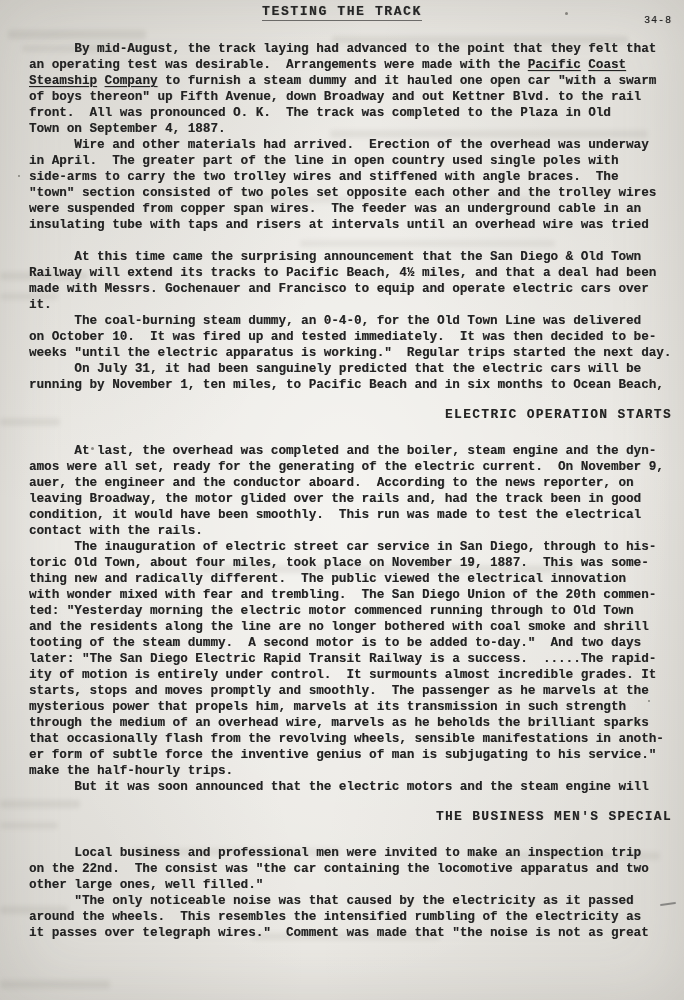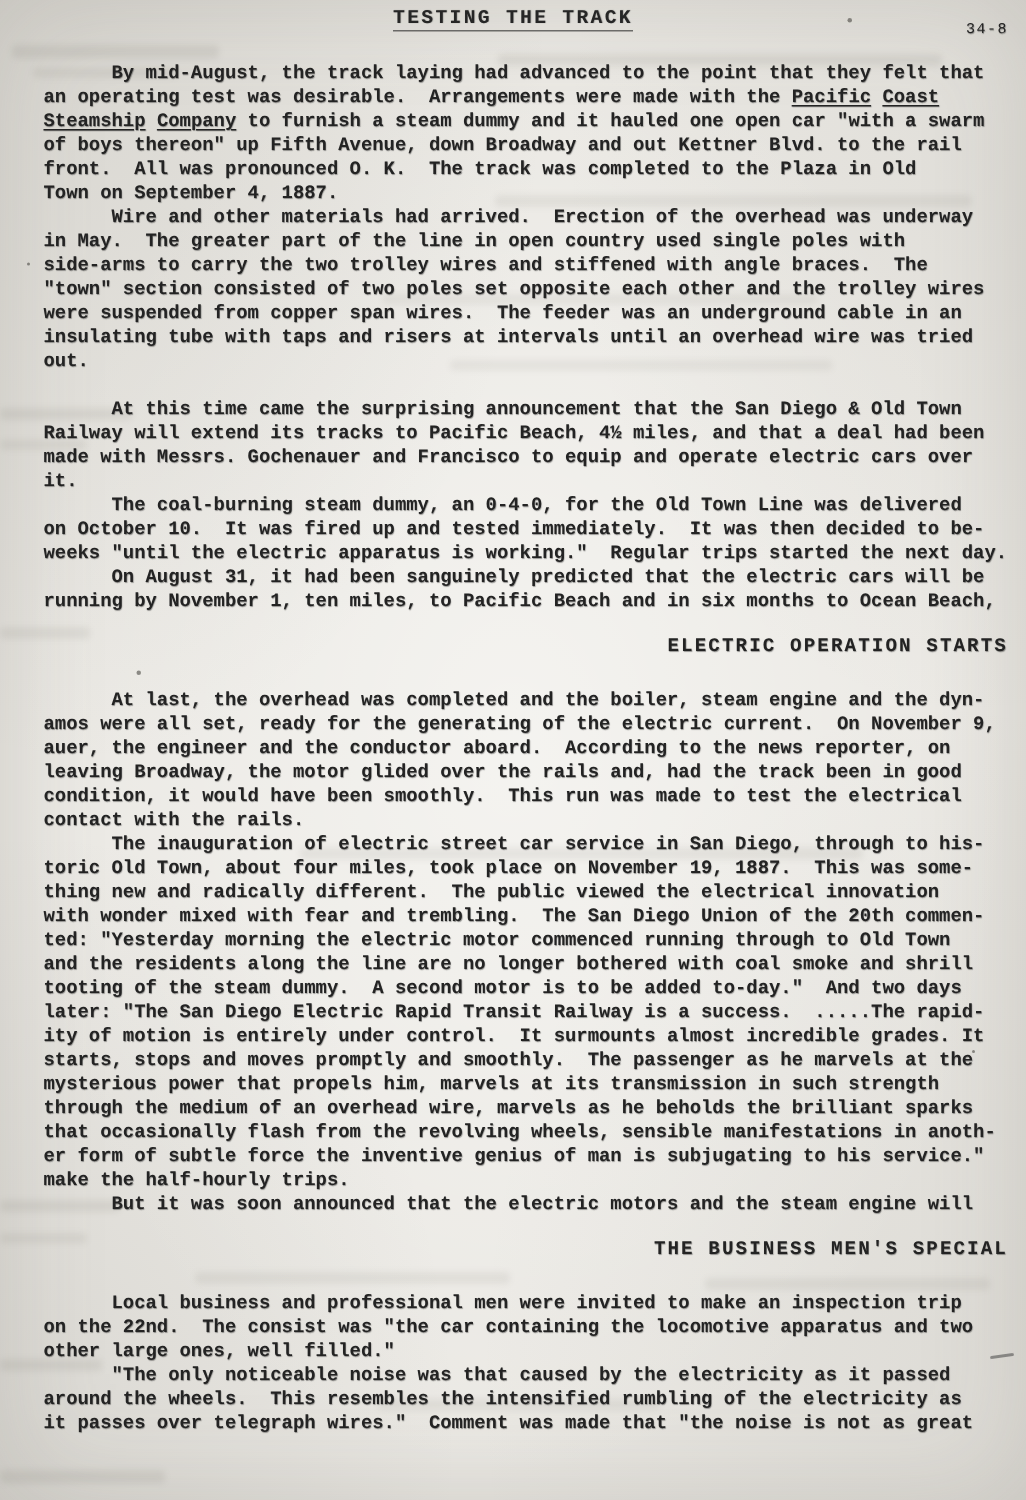--- a/index.html
+++ b/index.html
@@ -131,40 +131,39 @@
       <div class="para">
         <div class="line">      By mid-August, the track laying had advanced to the point that they felt that</div>
         <div class="line">an operating test was desirable.  Arrangements were made with the <u>Pacific</u> <u>Coast</u></div>
         <div class="line"><u>Steamship</u> <u>Company</u> to furnish a steam dummy and it hauled one open car "with a swarm</div>
         <div class="line">of boys thereon" up Fifth Avenue, down Broadway and out Kettner Blvd. to the rail</div>
         <div class="line">front.  All was pronounced O. K.  The track was completed to the Plaza in Old</div>
         <div class="line">Town on September 4, 1887.</div>
       </div>
       <div class="para">
         <div class="line">      Wire and other materials had arrived.  Erection of the overhead was underway</div>
-        <div class="line">in May.  The greater part of the line in open country used single poles with</div>
+        <div class="line">in April.  The greater part of the line in open country used single poles with</div>
         <div class="line">side-arms to carry the two trolley wires and stiffened with angle braces.  The</div>
         <div class="line">"town" section consisted of two poles set opposite each other and the trolley wires</div>
         <div class="line">were suspended from copper span wires.  The feeder was an underground cable in an</div>
         <div class="line">insulating tube with taps and risers at intervals until an overhead wire was tried</div>
-        <div class="line">out.</div>
       </div>
       <div class="para space-before">
         <div class="line">      At this time came the surprising announcement that the San Diego &amp; Old Town</div>
         <div class="line">Railway will extend its tracks to Pacific Beach, 4½ miles, and that a deal had been</div>
         <div class="line">made with Messrs. Gochenauer and Francisco to equip and operate electric cars over</div>
         <div class="line">it.</div>
       </div>
       <div class="para">
         <div class="line">      The coal-burning steam dummy, an 0-4-0, for the Old Town Line was delivered</div>
         <div class="line">on October 10.  It was fired up and tested immediately.  It was then decided to be-</div>
         <div class="line">weeks "until the electric apparatus is working."  Regular trips started the next day.</div>
       </div>
       <div class="para">
-        <div class="line">      On August 31, it had been sanguinely predicted that the electric cars will be</div>
+        <div class="line">      On July 31, it had been sanguinely predicted that the electric cars will be</div>
         <div class="line">running by November 1, ten miles, to Pacific Beach and in six months to Ocean Beach,</div>
       </div>
       <div class="heading">ELECTRIC OPERATION STARTS</div>
       <div class="para">
         <div class="line">      At last, the overhead was completed and the boiler, steam engine and the dyn-</div>
         <div class="line">amos were all set, ready for the generating of the electric current.  On November 9,</div>
         <div class="line">auer, the engineer and the conductor aboard.  According to the news reporter, on</div>
         <div class="line">leaving Broadway, the motor glided over the rails and, had the track been in good</div>
         <div class="line">condition, it would have been smoothly.  This run was made to test the electrical</div>
         <div class="line">contact with the rails.</div>

